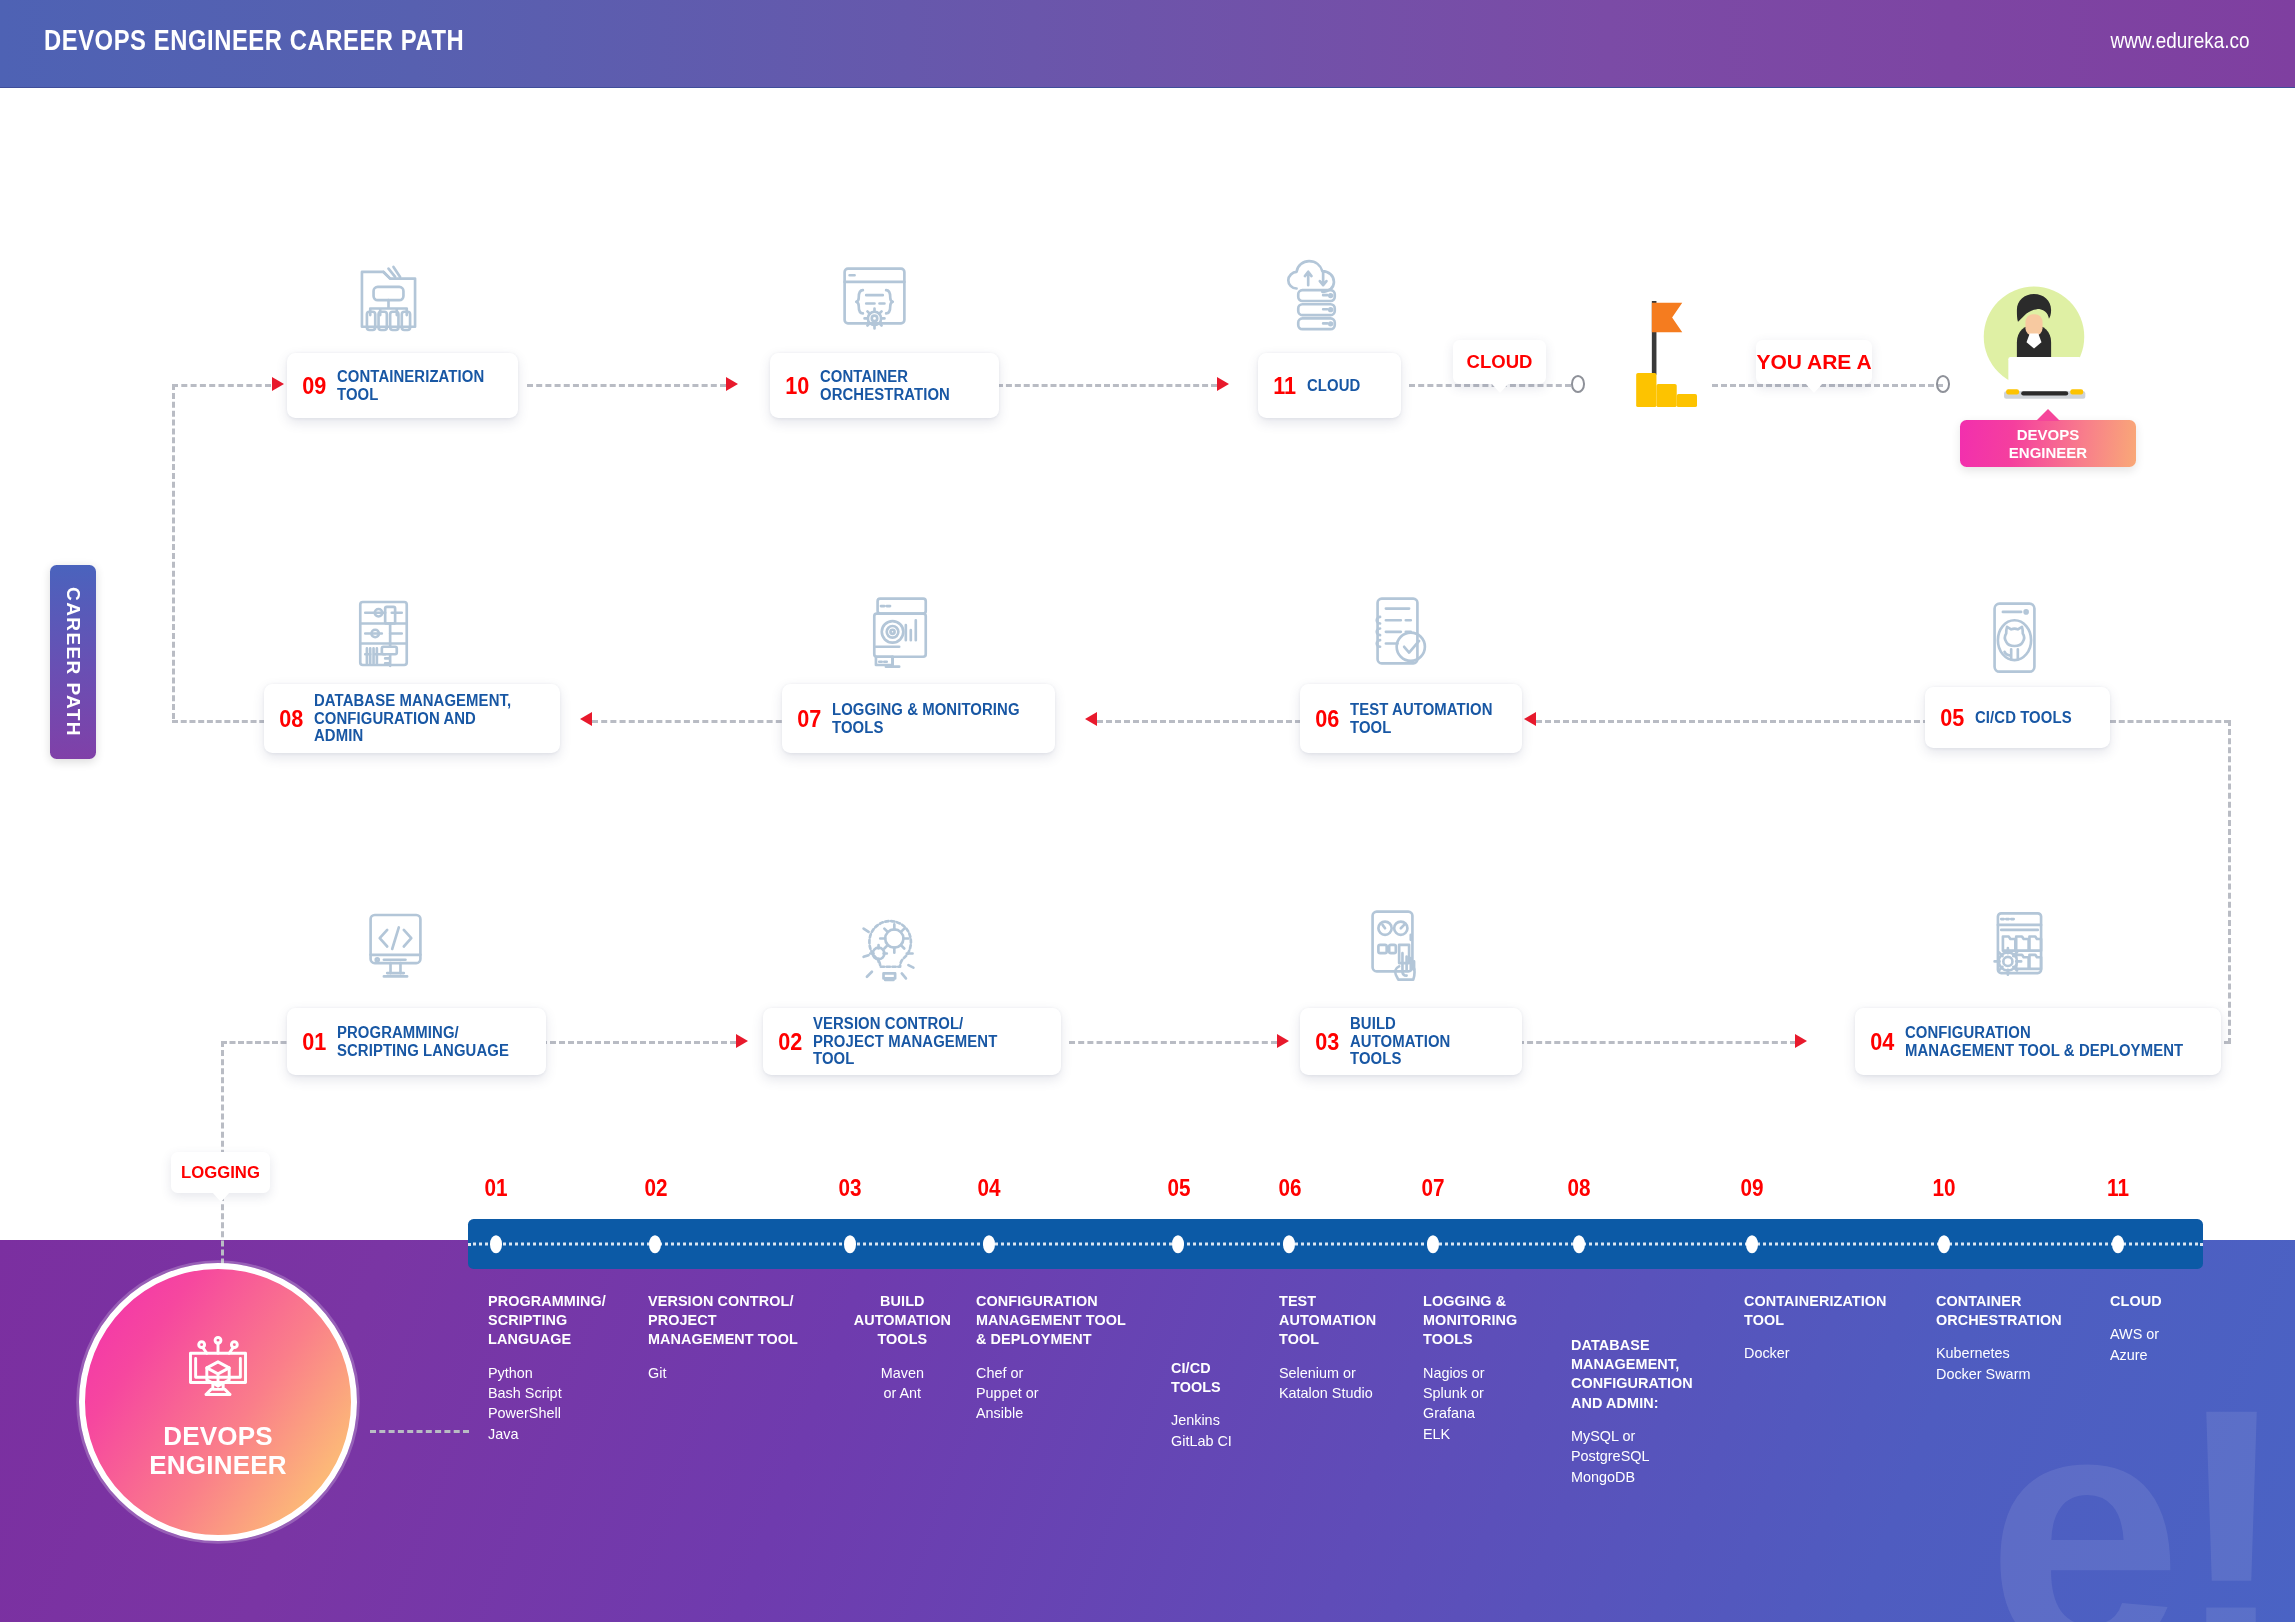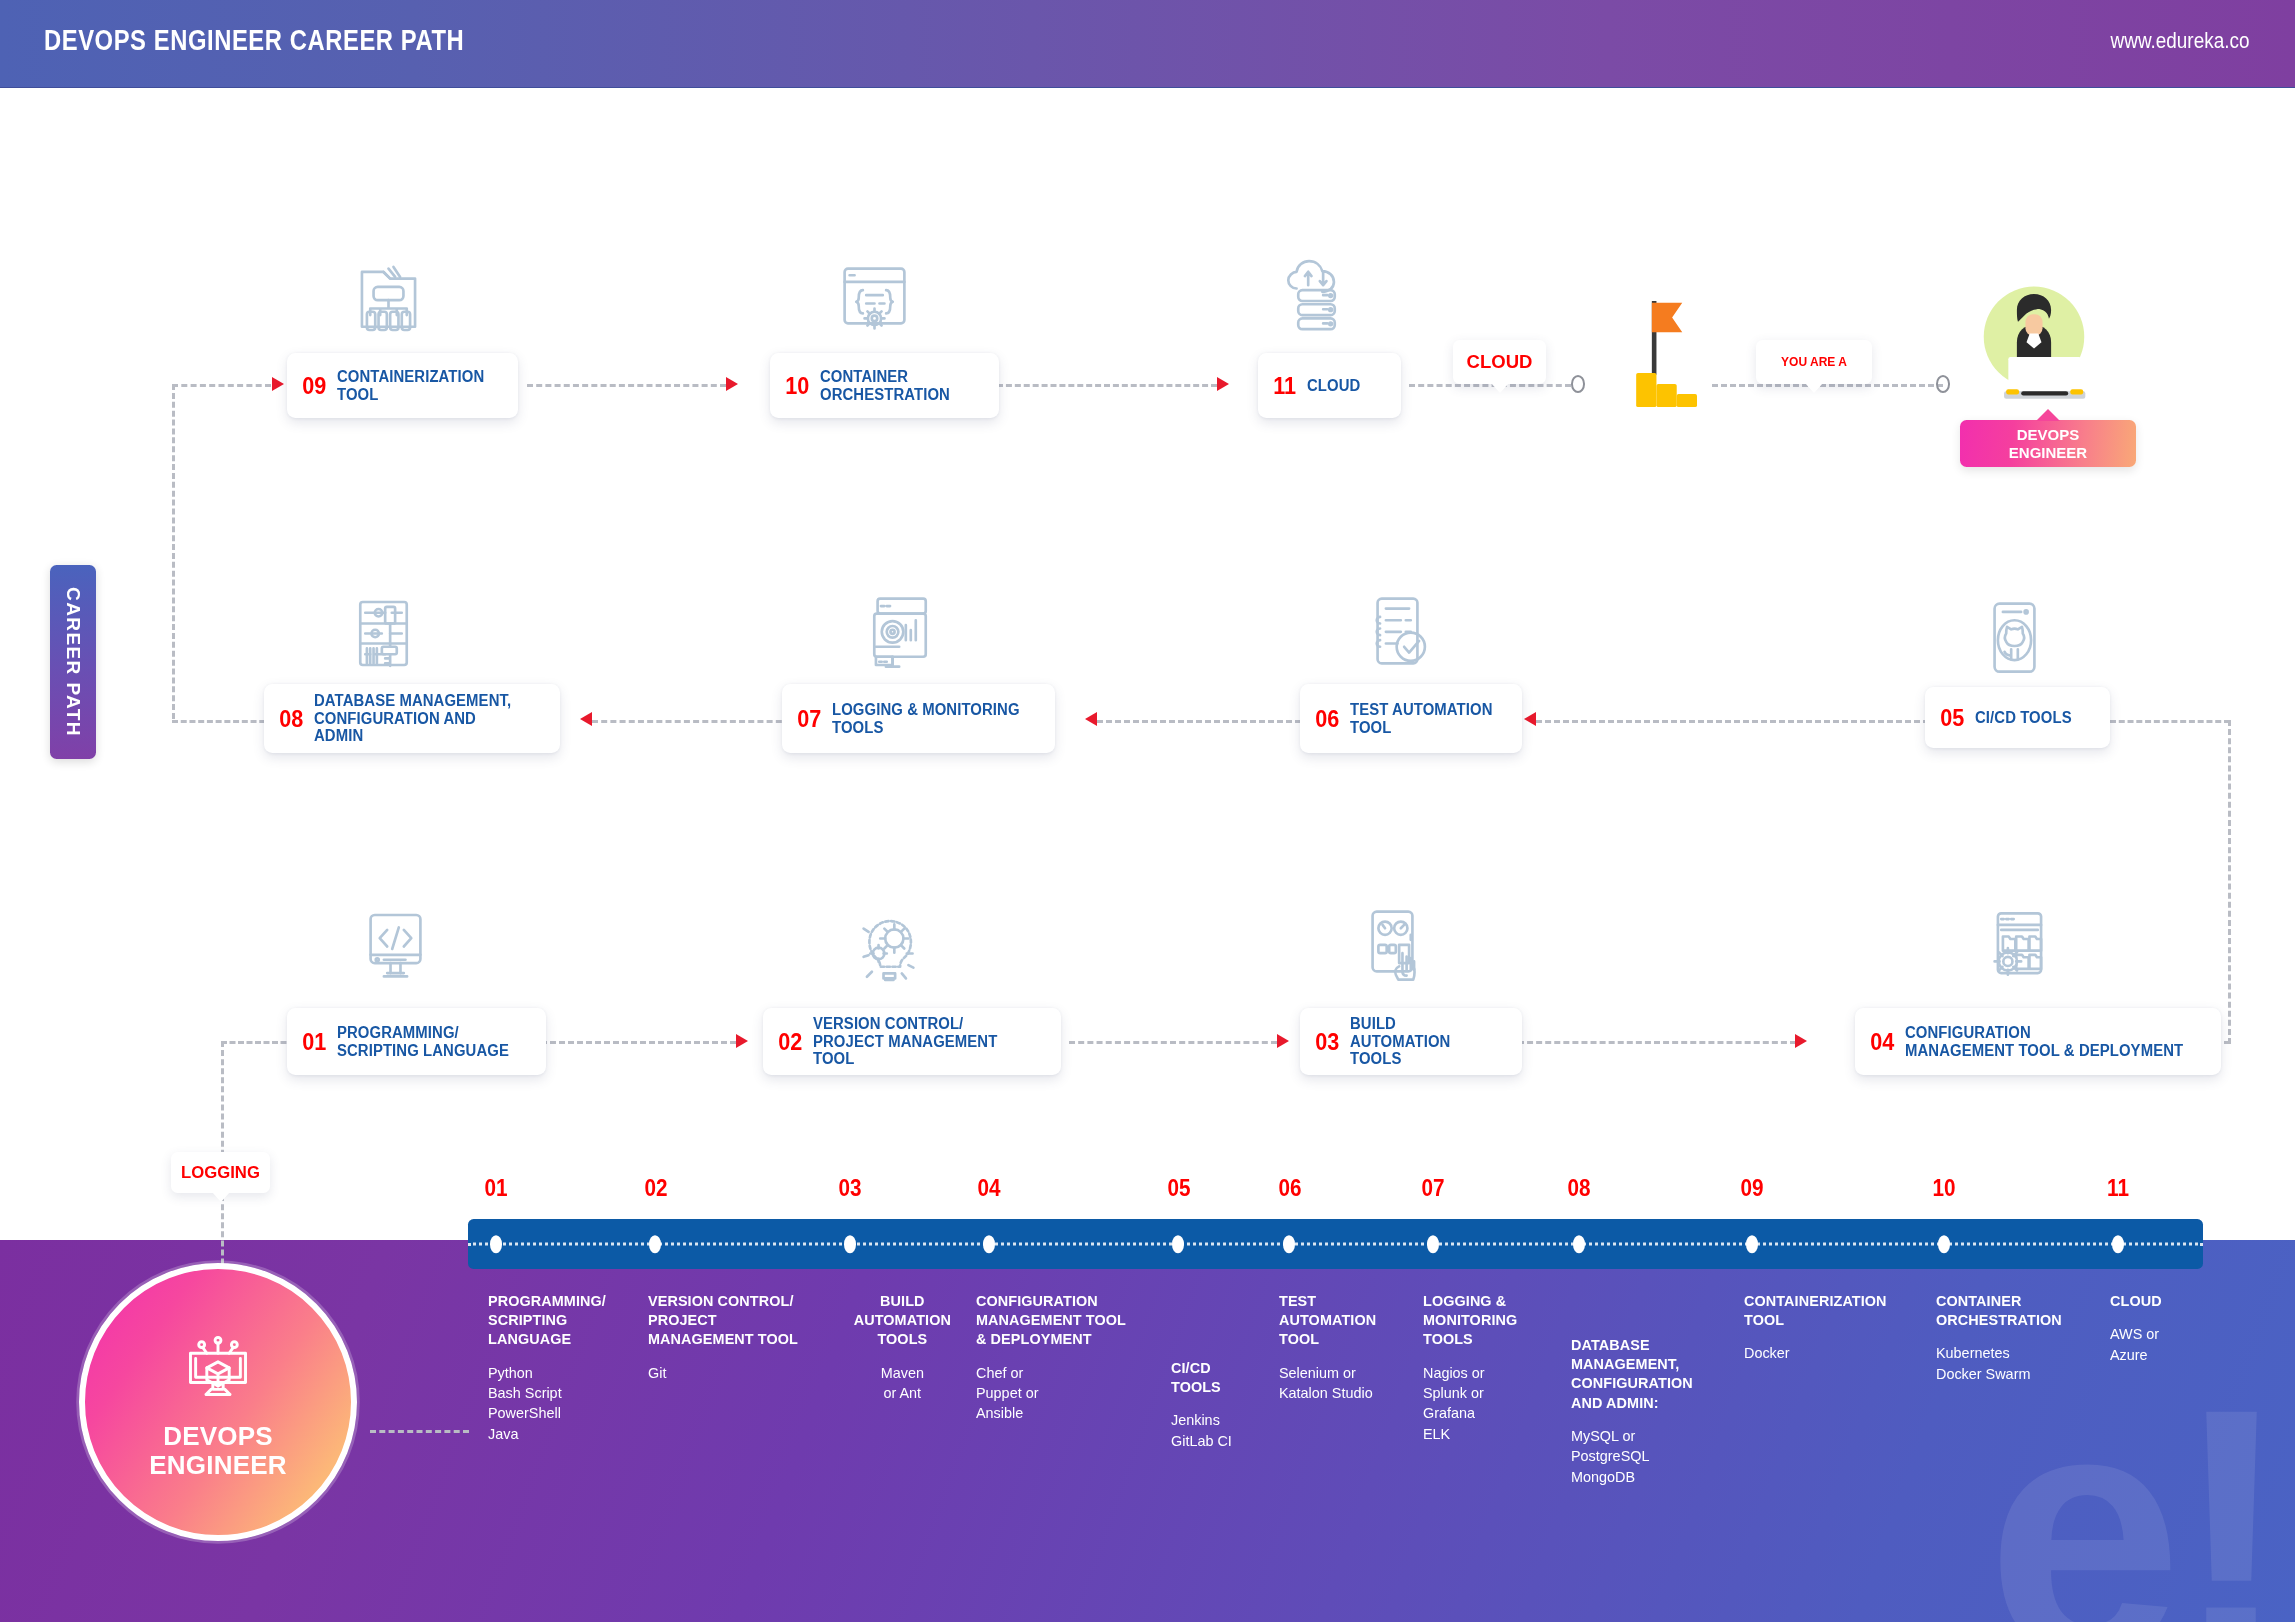--- a/index.html
+++ b/index.html
@@ -311,21 +311,21 @@
   <div class="stairs" style="left:1599px; top:301px; width:102px; height:106px;">
     <svg viewBox="0 0 110 115" width="102" height="106">
       <rect x="57" y="0" width="5" height="80" fill="#3a3a3a"></rect>
       <path d="M57 2h33l-11 16 11 16H57z" fill="#f57c1f"></path>
       <rect x="40" y="78" width="22" height="37" rx="2" fill="#fdc300"></rect>
       <rect x="62" y="90" width="22" height="25" rx="2" fill="#fdc300"></rect>
       <rect x="84" y="101" width="22" height="14" rx="2" fill="#fdc300"></rect>
     </svg>
   </div>
 
-  <div class="bubble" style="left:1756px; top:340px; width:116px; height:44px; font-size:12px;">
+  <div class="bubble" style="left:1756px; top:340px; width:116px; height:44px; font-size:21px;">
     <span>YOU ARE A</span>
   </div>
 
   <div class="avatar-wrap" style="left:1969px; top:278px; width:130px; height:139px;">
     <svg viewBox="0 0 120 130" width="130" height="139">
       <circle cx="60" cy="55" r="47" fill="#dff0a4"></circle>
       <path d="M44 60c0-10 7-16 16-16s16 6 16 16v14H44z" fill="#2b2b2b"></path>
       <rect x="52" y="34" width="16" height="20" rx="7" fill="#f7c9a0"></rect>
       <path d="M44 30c0-9 7-15 16-15s16 6 16 15c0 4-1 7-2 8-1-6-5-8-9-9-4 0-10 2-14 6-3 3-5 5-6 6-1-3-1-7-1-11z" fill="#2b2b2b"></path>
       <path d="M56 52h8l3 8-7 6-7-6z" fill="#ffffff"></path>

